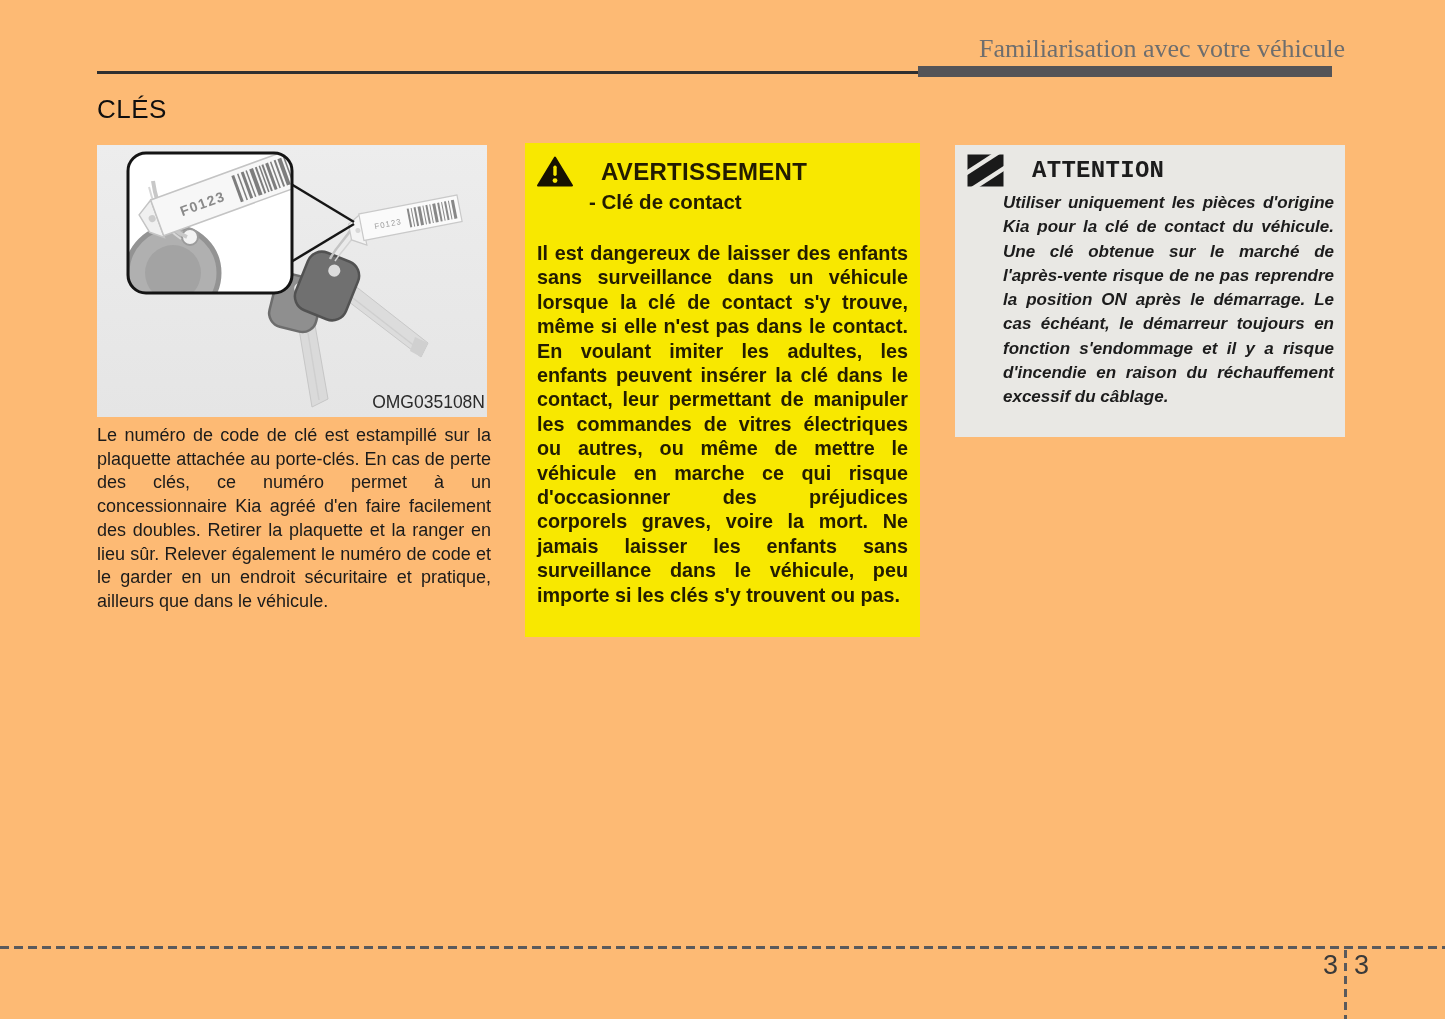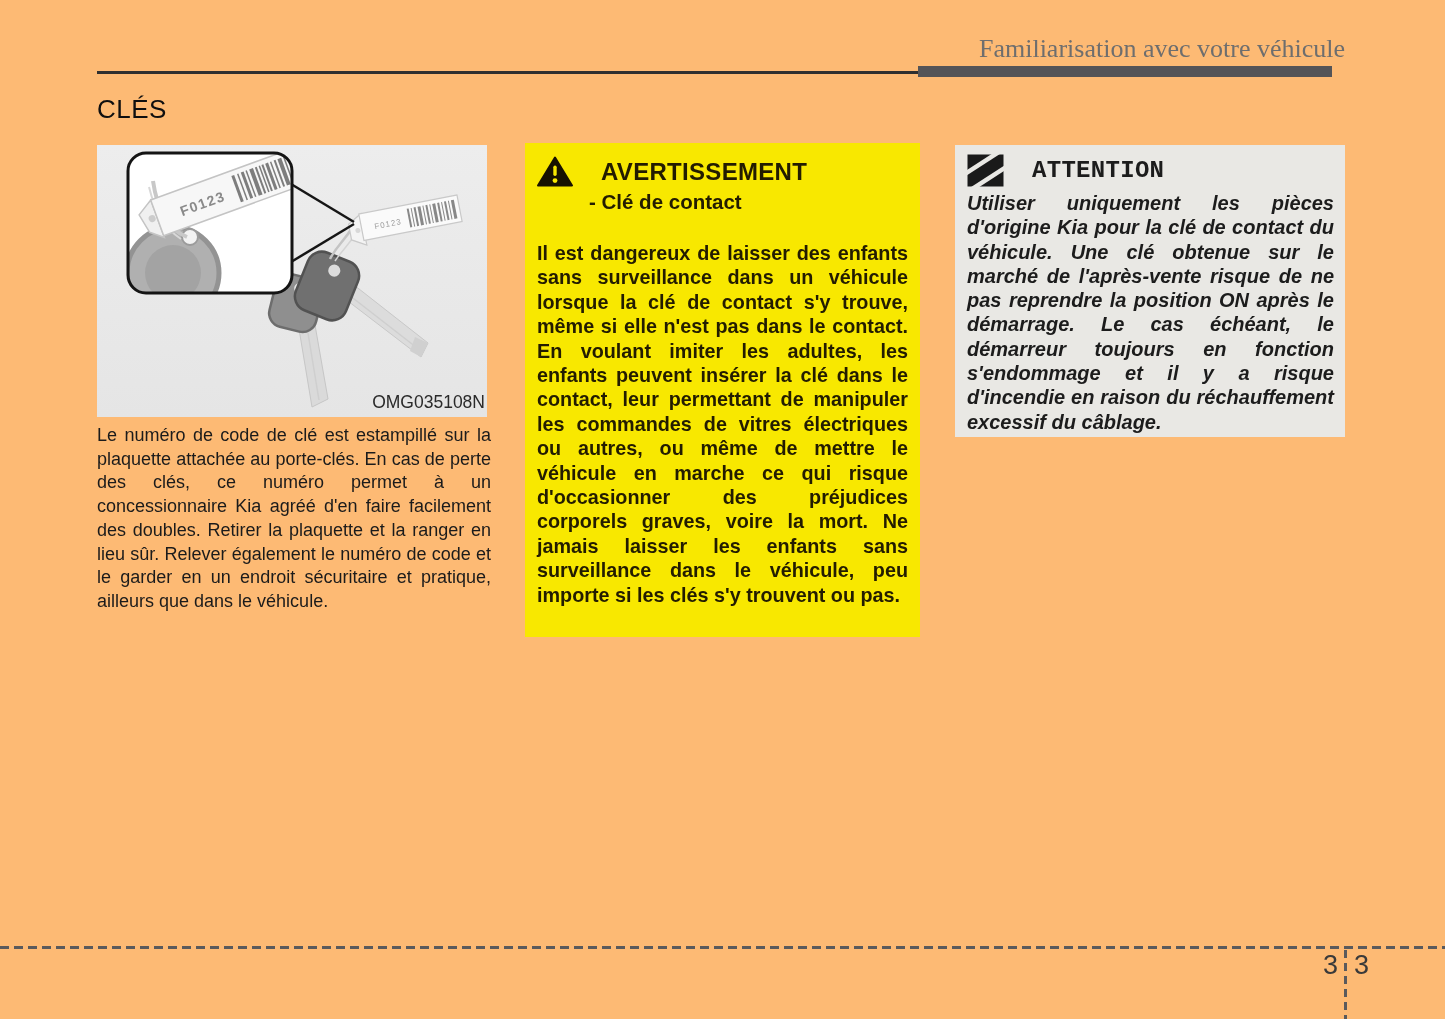--- a/index.html
+++ b/index.html
@@ -36,21 +36,21 @@
   .warning-body{
     font-size:19.8px;font-weight:bold;line-height:24.4px;text-align:justify;margin-top:27px;
   }
   
   .caution-box{
     position:absolute;left:955px;top:145px;width:390px;height:292px;box-sizing:border-box;
     padding:9px 11px 0 12px;
   }
   .caution-title{font-size:24px;font-weight:bold;letter-spacing:.3px;}
   .caution-body{
-    margin-top:4px;font-size:20px;font-weight:bold;font-style:italic;line-height:24.3px;text-align:justify;
+    margin-top:4px;font-size:17px;font-weight:bold;font-style:italic;line-height:24.3px;text-align:justify;margin-left:36px;
   }
   
   .footer-dash-h{
     position:absolute;left:0;top:946px;width:1445px;height:3px;
     background:repeating-linear-gradient(90deg,#5a5a5c 0 9px,transparent 9px 14px);
   }
   .footer-dash-v{
     position:absolute;left:1344px;top:950px;width:3px;height:69px;
     background:repeating-linear-gradient(180deg,#5a5a5c 0 8px,transparent 8px 13px);
   }

